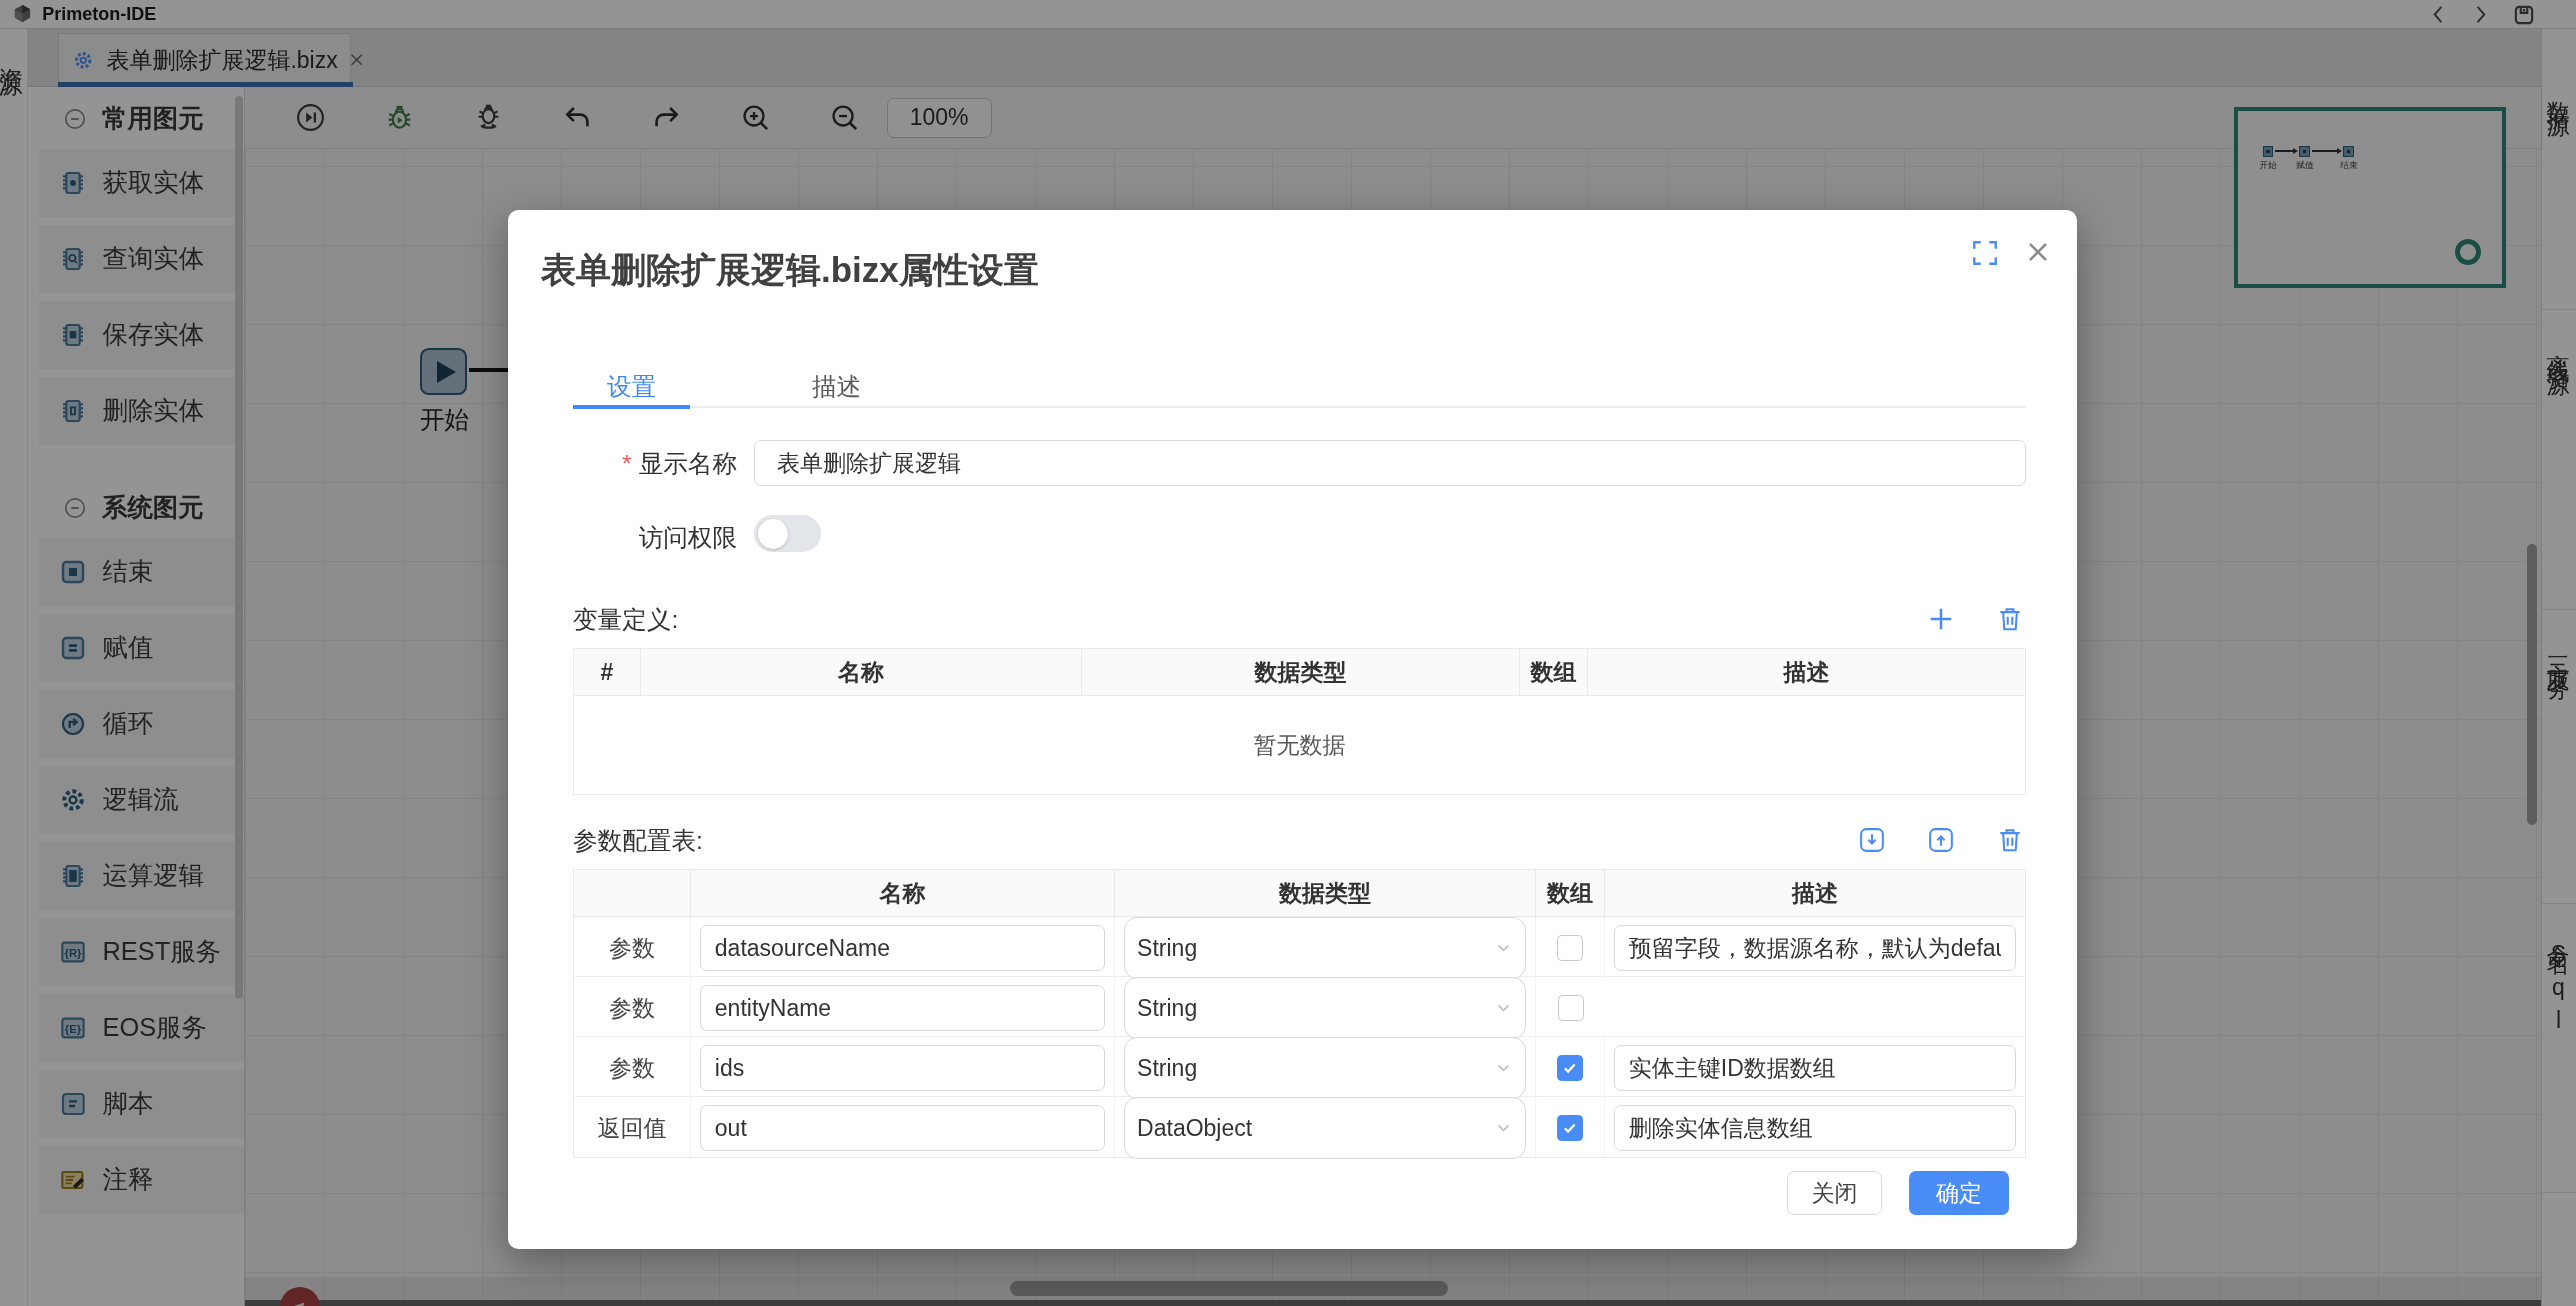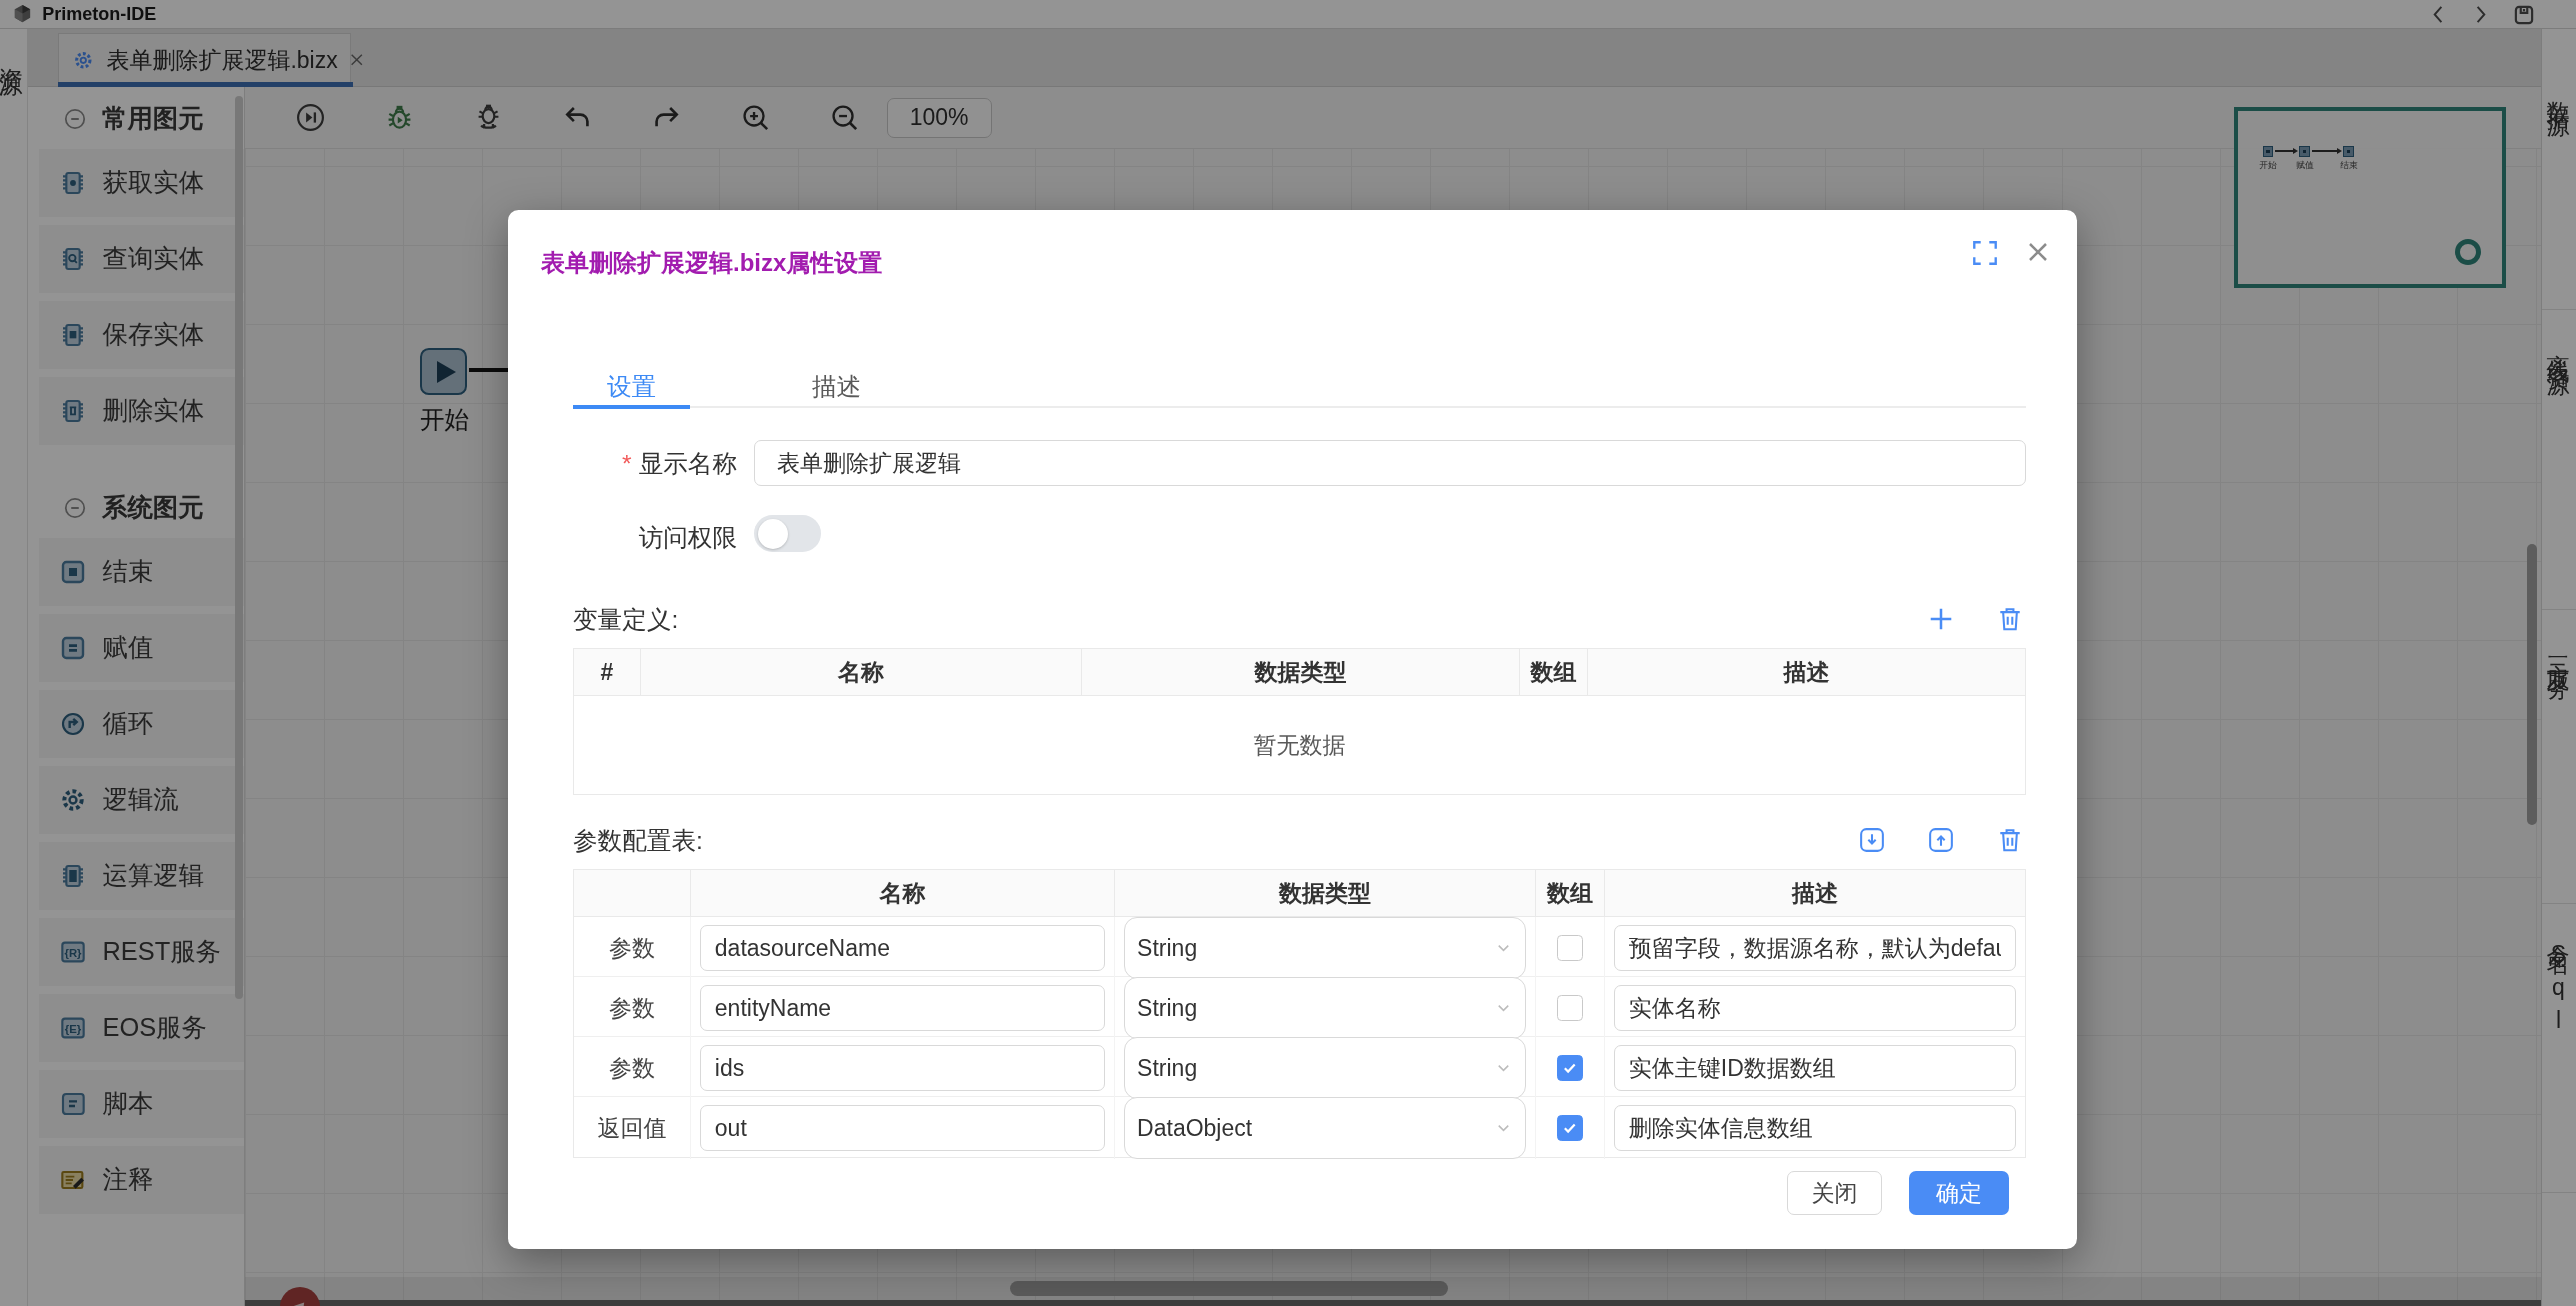--- a/index.html
+++ b/index.html
@@ -77,21 +77,21 @@
   .rr-item .vtext{font-size:23px;color:#333;letter-spacing:7px;}
   .rr-1{height:281px;padding-top:54px;}
   .rr-2{height:300px;padding-top:24.6px;}
   .rr-3{height:294px;padding-top:28px;}
   .rr-4{height:289px;padding-top:23px;}
 
   
   .dim{position:absolute;inset:0;background:rgba(0,0,0,.42);z-index:50;}
   .modal{position:absolute;left:508px;top:210px;width:1569px;height:1039px;background:#fff;border-radius:10.5px;
     box-shadow:0 12.3px 42px rgba(0,0,0,.35);z-index:100;}
-  .m-title{position:absolute;left:33px;top:37px;font-size:24px;font-weight:700;color:#a21caf;}
+  .m-title{position:absolute;left:33px;top:37px;font-size:35px;font-weight:700;color:#404040;}
   .m-full{position:absolute;right:77px;top:28px;display:inline-flex;cursor:pointer;}
   .m-close{position:absolute;right:23px;top:26px;display:inline-flex;cursor:pointer;}
   .m-tabs{position:absolute;left:65px;top:160px;display:flex;gap:88px;}
   .m-tab{width:117px;text-align:center;font-size:24.6px;color:#595959;cursor:pointer;}
   .m-tab.active{color:var(--tabblue);}
   .m-tabline{position:absolute;left:65px;top:196px;width:1453px;height:1.8px;background:#ececec;}
   .m-tabline i{position:absolute;left:0;top:-0.9px;width:117px;height:3.5px;background:var(--tabblue);display:block;}
 
   .frm-label{position:absolute;font-size:24.6px;color:#333;text-align:right;width:175px;}
   .req{color:#f25a5a;margin-right:7px;}
@@ -595,23 +595,20 @@
               </svg>
           </div>
         </div>
         <div class="cell center">
             <span class="cb">
               <svg width="17.5" height="17.5" viewBox="0 0 16 16">
                 <path d="M3.5 8.5l3 3L12.5 5" stroke="#fff" stroke-width="2" fill="none"></path>
               </svg>
             </span>
           </div>
-        <div class="cell">
-            <input class="cell-input" value="实体名称" style="">
-          </div>
       </div>
 
       <div class="trow pcols tr">
         <div class="cell">
             <span class="kind">参数</span>
           </div>
         <div class="cell">
             <input class="cell-input" value="ids" style="">
           </div>
         <div class="cell">

